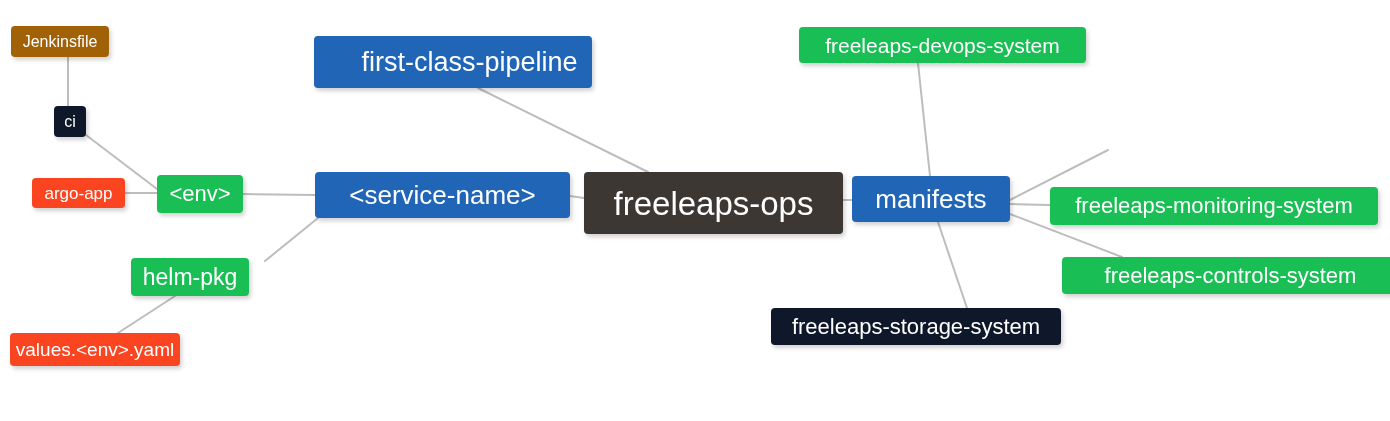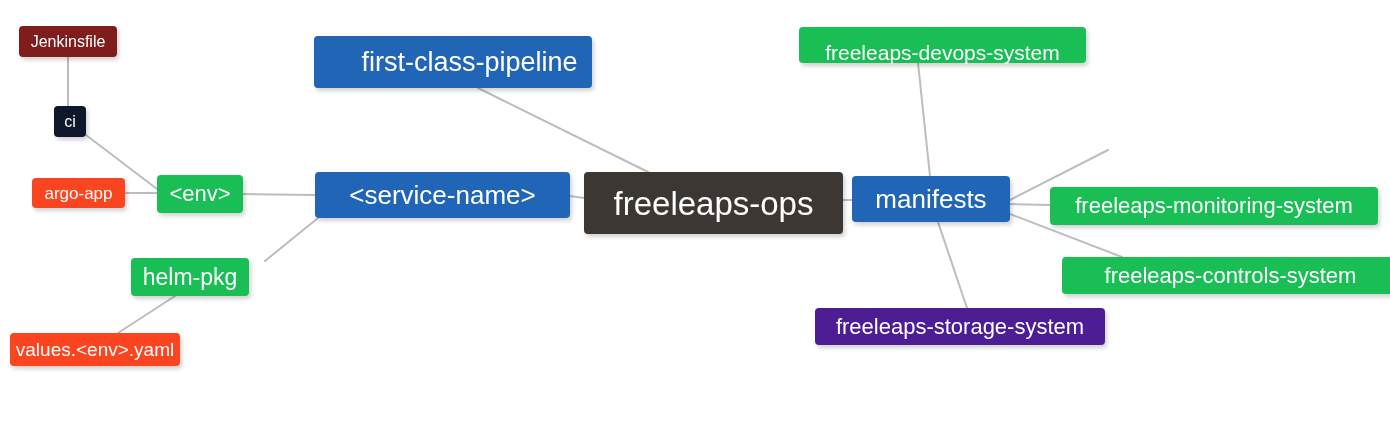--- a/index.html
+++ b/index.html
@@ -90,46 +90,46 @@
   </div>
 
   <div class="node" style="left:157px;top:175px;width:86px;height:38px;background:#19bf55;font-size:22px;">
     <span>&lt;env&gt;</span>
   </div>
 
   <div class="node" style="left:54px;top:106px;width:32px;height:31px;background:#0f172a;font-size:16px;">
     <span>ci</span>
   </div>
 
-  <div class="node" style="left:19px;top:26px;width:98px;height:31px;background:#7f1d1d;font-size:16px;">
+  <div class="node" style="left:11px;top:26px;width:98px;height:31px;background:#a16207;font-size:16px;">
     <span>Jenkinsfile</span>
   </div>
 
   <div class="node" style="left:32px;top:178px;width:93px;height:30px;background:#fa4520;font-size:17px;">
     <span>argo-app</span>
   </div>
 
   <div class="node" style="left:131px;top:258px;width:118px;height:38px;background:#19bf55;font-size:23px;">
     <span>helm-pkg</span>
   </div>
 
   <div class="node" style="left:10px;top:333px;width:170px;height:33px;background:#fa4520;font-size:19px;">
     <span>values.&lt;env&gt;.yaml</span>
   </div>
 
-  <div class="node" style="left:799px;top:27px;width:287px;height:36px;background:#19bf55;font-size:21px;align-items:flex-end;">
+  <div class="node" style="left:799px;top:27px;width:287px;height:36px;background:#19bf55;font-size:21px;">
     <span>freeleaps-devops-system</span>
   </div>
 
 
   <div class="node" style="left:1050px;top:187px;width:328px;height:38px;background:#19bf55;font-size:22px;">
     <span>freeleaps-monitoring-system</span>
   </div>
 
   <div class="node" style="left:1062px;top:257px;width:337px;height:37px;background:#19bf55;font-size:22px;">
     <span>freeleaps-controls-system</span>
   </div>
 
-  <div class="node" style="left:815px;top:308px;width:290px;height:37px;background:#4c1d95;font-size:22px;">
+  <div class="node" style="left:771px;top:308px;width:290px;height:37px;background:#0f172a;font-size:22px;">
     <span>freeleaps-storage-system</span>
   </div>
 
 </div>
 
 </body></html>

